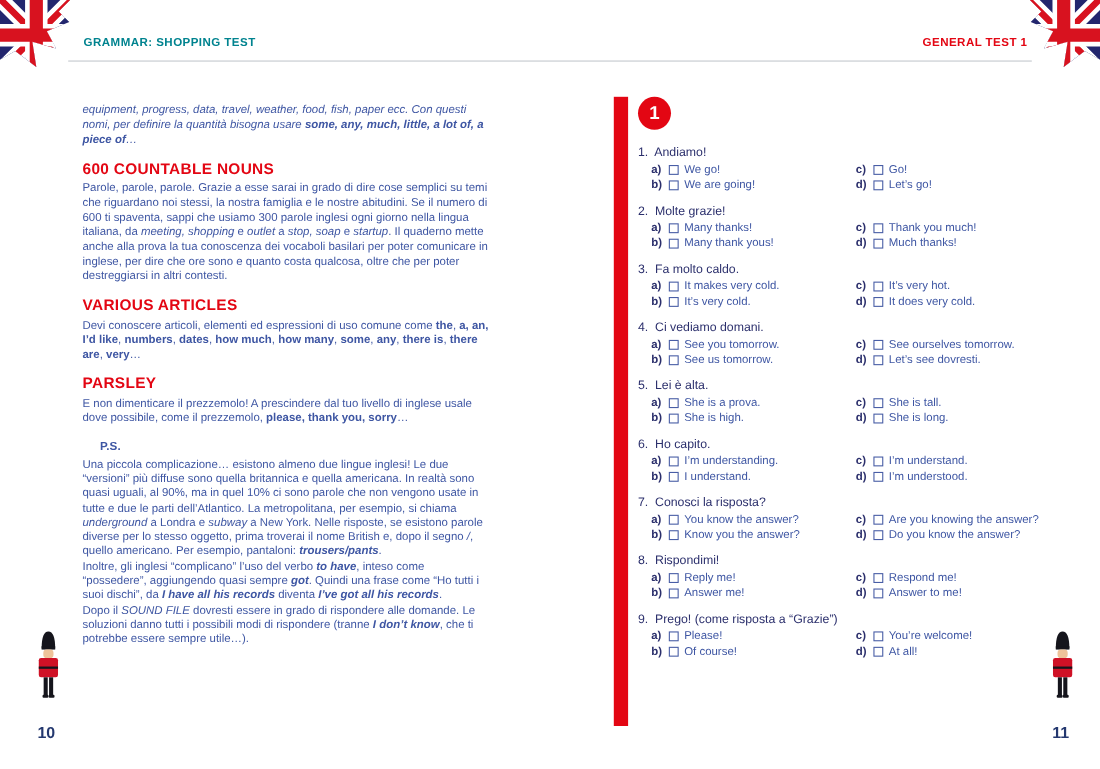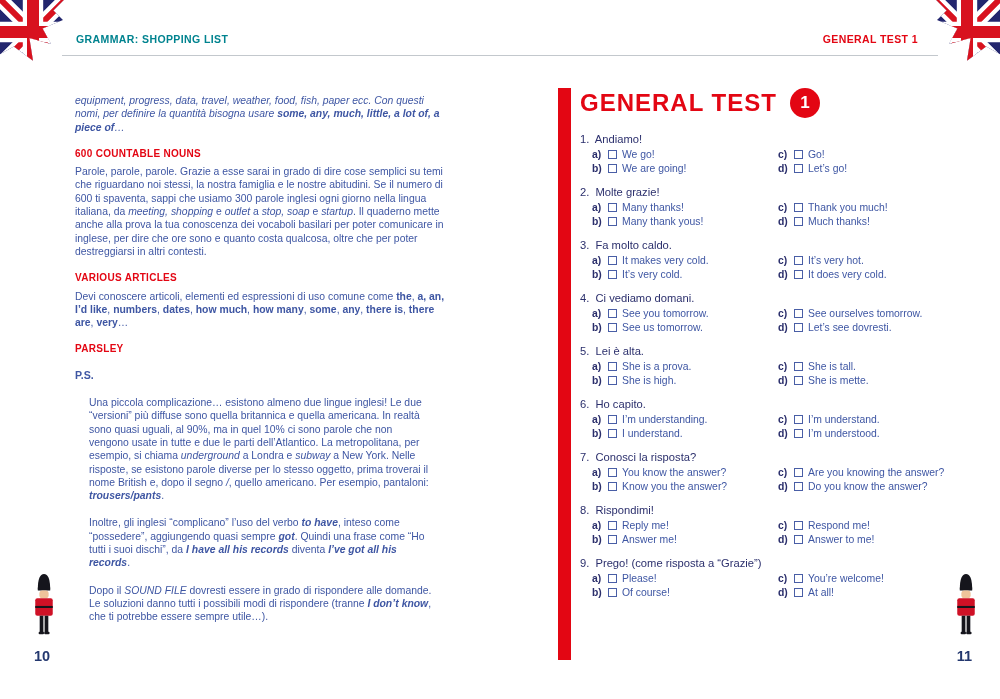--- a/index.html
+++ b/index.html
@@ -9,29 +9,29 @@
   .spread { position:relative; width:1000px; height:699px; background:#ffffff; overflow:hidden; }
 
   
   .flag { position:absolute; width:74px; height:72px; }
   .flag-tl { left:-4px; top:-4px; }
   .flag-tr { right:-4px; top:-4px; transform:scaleX(-1); }
 
   
   .running-head { position:absolute; top:33px; font-size:10.5px; font-weight:bold; letter-spacing:.4px; }
   .running-head.rh-left { left:76px; color:#00838f; }
-  .running-head.rh-right { right:82px; color:#e30613; }
+  .running-head.rh-right { right:66px; color:#e30613; }
   .head-rule { position:absolute; top:55px; left:62px; right:62px; height:1px; background:#c3c8cd; }
 
   
   .left-page { position:absolute; left:75px; top:94px; width:371px; color:#3e56a3; font-size:10.4px; line-height:13.3px; }
   .left-page p { margin:0 0 9px; }
-  .section-heading { color:#e30613; font-size:10px; font-weight:bold; letter-spacing:.3px; margin:13px 0 5px; }
-  .ps-title { font-size:10.6px; font-weight:bold; margin:13px 0 2px; color:#3e56a3; }
-  .ps-para { margin:14px !important; }
+  .section-heading { color:#e30613; font-size:14px; font-weight:bold; letter-spacing:.3px; margin:13px 0 5px; }
+  .ps-title { font-size:10.6px; font-weight:bold; margin:13px 16px 2px; color:#3e56a3; }
+  .ps-para { margin:0 !important; }
   .seg-b { font-weight:bold; }
   .seg-i { font-style:italic; }
   .seg-bi { font-weight:bold; font-style:italic; }
 
   
   .accent-bar { position:absolute; left:558px; top:88px; width:13px; height:572px; background:#e30613; }
   .right-page { position:absolute; left:580px; top:88px; width:358px; }
   .test-title-row { display:flex; align-items:center; gap:13px; margin-bottom:15px; }
   .test-title { color:#e30613; font-size:24px; font-weight:bold; letter-spacing:1px; line-height:30px; }
   .test-badge { width:30px; height:30px; border-radius:50%; background:#e30613; color:#ffffff; font-size:17px; font-weight:bold; display:flex; align-items:center; justify-content:center; flex:none; }
@@ -41,21 +41,21 @@
   .q-num { margin-right:3px; }
   .q-options { display:grid; grid-template-columns:186px 1fr; row-gap:3px; padding-left:12px; }
   .option { display:flex; align-items:center; white-space:nowrap; font-size:10.4px; color:#3e56a3; }
   .opt-label { font-weight:bold; color:#2b2f6c; width:13px; flex:none; }
   .checkbox { width:9px; height:9px; border:1px solid #495ea6; background:#ffffff; margin:0 5px 0 3px; flex:none; display:inline-block; }
 
   
   .guard { position:absolute; width:34px; height:72px; }
   .guard-left { left:27px; top:572px; }
   .guard-right { right:17px; top:572px; }
-  .page-num { position:absolute; bottom:35px; font-size:14.5px; font-weight:bold; color:#24386f; }
+  .page-num { position:absolute; bottom:24px; font-size:14.5px; font-weight:bold; color:#24386f; }
   .page-num.pn-left { left:34px; }
   .page-num.pn-right { right:28px; }
 </style>
 </head>
 <body>
 
 <div class="spread">
 
   <svg class="flag flag-tl" viewBox="0 0 60 60" aria-hidden="true">
     <defs>
@@ -79,45 +79,45 @@
       </defs>
     <g clip-path="url(#tearR)">
       <rect width="60" height="60" fill="#23266e"></rect>
       <path d="M0,0 L60,60 M60,0 L0,60" stroke="#ffffff" stroke-width="12"></path>
       <path d="M0,0 L60,60 M60,0 L0,60" stroke="#d8121f" stroke-width="5"></path>
       <path d="M30,0 V60 M0,30 H60" stroke="#ffffff" stroke-width="17"></path>
       <path d="M30,0 V60 M0,30 H60" stroke="#d8121f" stroke-width="10"></path>
     </g>
   </svg>
 
-  <div class="running-head rh-left">GRAMMAR: SHOPPING LIST</div>
+  <div class="running-head rh-left">GRAMMAR: SHOPPING TEST</div>
   <div class="running-head rh-right">GENERAL TEST 1</div>
   <div class="head-rule"></div>
 
   <div class="left-page">
     <p class="intro"><span class="seg-i">equipment, progress, data, travel, weather, food, fish, paper</span><span class="seg-i"> ecc. Con questi nomi, per definire la quantità bisogna usare </span><span class="seg-bi">some, any, much, little, a lot of, a piece of</span><span class="seg-i">…</span></p>
 
     <h2 class="section-heading">600 COUNTABLE NOUNS</h2>
     <p><span>Parole, parole, parole. Grazie a esse sarai in grado di dire cose semplici su temi che riguardano noi stessi, la nostra famiglia e le nostre abitudini. Se il numero di 600 ti spaventa, sappi che usiamo 300 parole inglesi ogni giorno nella lingua italiana, da </span><span class="seg-i">meeting, shopping</span><span> e </span><span class="seg-i">outlet</span><span> a </span><span class="seg-i">stop, soap</span><span> e </span><span class="seg-i">startup</span><span>. Il quaderno mette anche alla prova la tua conoscenza dei vocaboli basilari per poter comunicare in inglese, per dire che ore sono e quanto costa qualcosa, oltre che per poter destreggiarsi in altri contesti.</span></p>
 
     <h2 class="section-heading">VARIOUS ARTICLES</h2>
     <p><span>Devi conoscere articoli, elementi ed espressioni di uso comune come </span><span class="seg-b">the</span><span>, </span><span class="seg-b">a, an, I’d like</span><span>, </span><span class="seg-b">numbers</span><span>, </span><span class="seg-b">dates</span><span>, </span><span class="seg-b">how much</span><span>, </span><span class="seg-b">how many</span><span>, </span><span class="seg-b">some</span><span>, </span><span class="seg-b">any</span><span>, </span><span class="seg-b">there is</span><span>, </span><span class="seg-b">there are</span><span>, </span><span class="seg-b">very</span><span>…</span></p>
 
     <h2 class="section-heading">PARSLEY</h2>
+    <p><span>E non dimenticare il prezzemolo! A prescindere dal tuo livello di inglese usale dove possibile, come il prezzemolo, </span><span class="seg-b">please, thank you, sorry</span><span>…</span></p>
 
     <h3 class="ps-title">P.S.</h3>
     <p class="ps-para"><span>Una piccola complicazione… esistono almeno due lingue inglesi! Le due “versioni” più diffuse sono quella britannica e quella americana. In realtà sono quasi uguali, al 90%, ma in quel 10% ci sono parole che non vengono usate in tutte e due le parti dell’Atlantico. La metropolitana, per esempio, si chiama </span><span class="seg-i">underground</span><span> a Londra e </span><span class="seg-i">subway</span><span> a New York. Nelle risposte, se esistono parole diverse per lo stesso oggetto, prima troverai il nome British e, dopo il segno </span><span class="seg-i">/</span><span>, quello americano. Per esempio, pantaloni: </span><span class="seg-bi">trousers/pants</span><span>.</span></p>
     <p class="ps-para"><span>Inoltre, gli inglesi “complicano” l’uso del verbo </span><span class="seg-bi">to have</span><span>, inteso come “possedere”, aggiungendo quasi sempre </span><span class="seg-bi">got</span><span>. Quindi una frase come “Ho tutti i suoi dischi”, da </span><span class="seg-bi">I have all his records</span><span> diventa </span><span class="seg-bi">I’ve got all his records</span><span>.</span></p>
     <p class="ps-para"><span>Dopo il </span><span class="seg-i">SOUND FILE</span><span> dovresti essere in grado di rispondere alle domande. Le soluzioni danno tutti i possibili modi di rispondere (tranne </span><span class="seg-bi">I don’t know</span><span>, che ti potrebbe essere sempre utile…).</span></p>
   </div>
 
   <div class="accent-bar"></div>
   <div class="right-page">
     <div class="test-title-row">
-      <h1 class="test-title">GENERAL TEST</h1>
       <span class="test-badge">1</span>
     </div>
     <div>
   <div class="question">
     <div class="q-head">
       <span class="q-num">1.</span><span class="q-text"> Andiamo!</span>
     </div>
     <div class="q-options">
             <div class="option">
               <span class="opt-label">a)</span>
@@ -242,21 +242,21 @@
               <span class="opt-text">She is tall.</span>
             </div>
             <div class="option">
               <span class="opt-label">b)</span>
               <span class="checkbox"></span>
               <span class="opt-text">She is high.</span>
             </div>
             <div class="option">
               <span class="opt-label">d)</span>
               <span class="checkbox"></span>
-              <span class="opt-text">She is mette.</span>
+              <span class="opt-text">She is long.</span>
             </div>
           </div>
   </div>
 
   <div class="question">
     <div class="q-head">
       <span class="q-num">6.</span><span class="q-text"> Ho capito.</span>
     </div>
     <div class="q-options">
             <div class="option">

